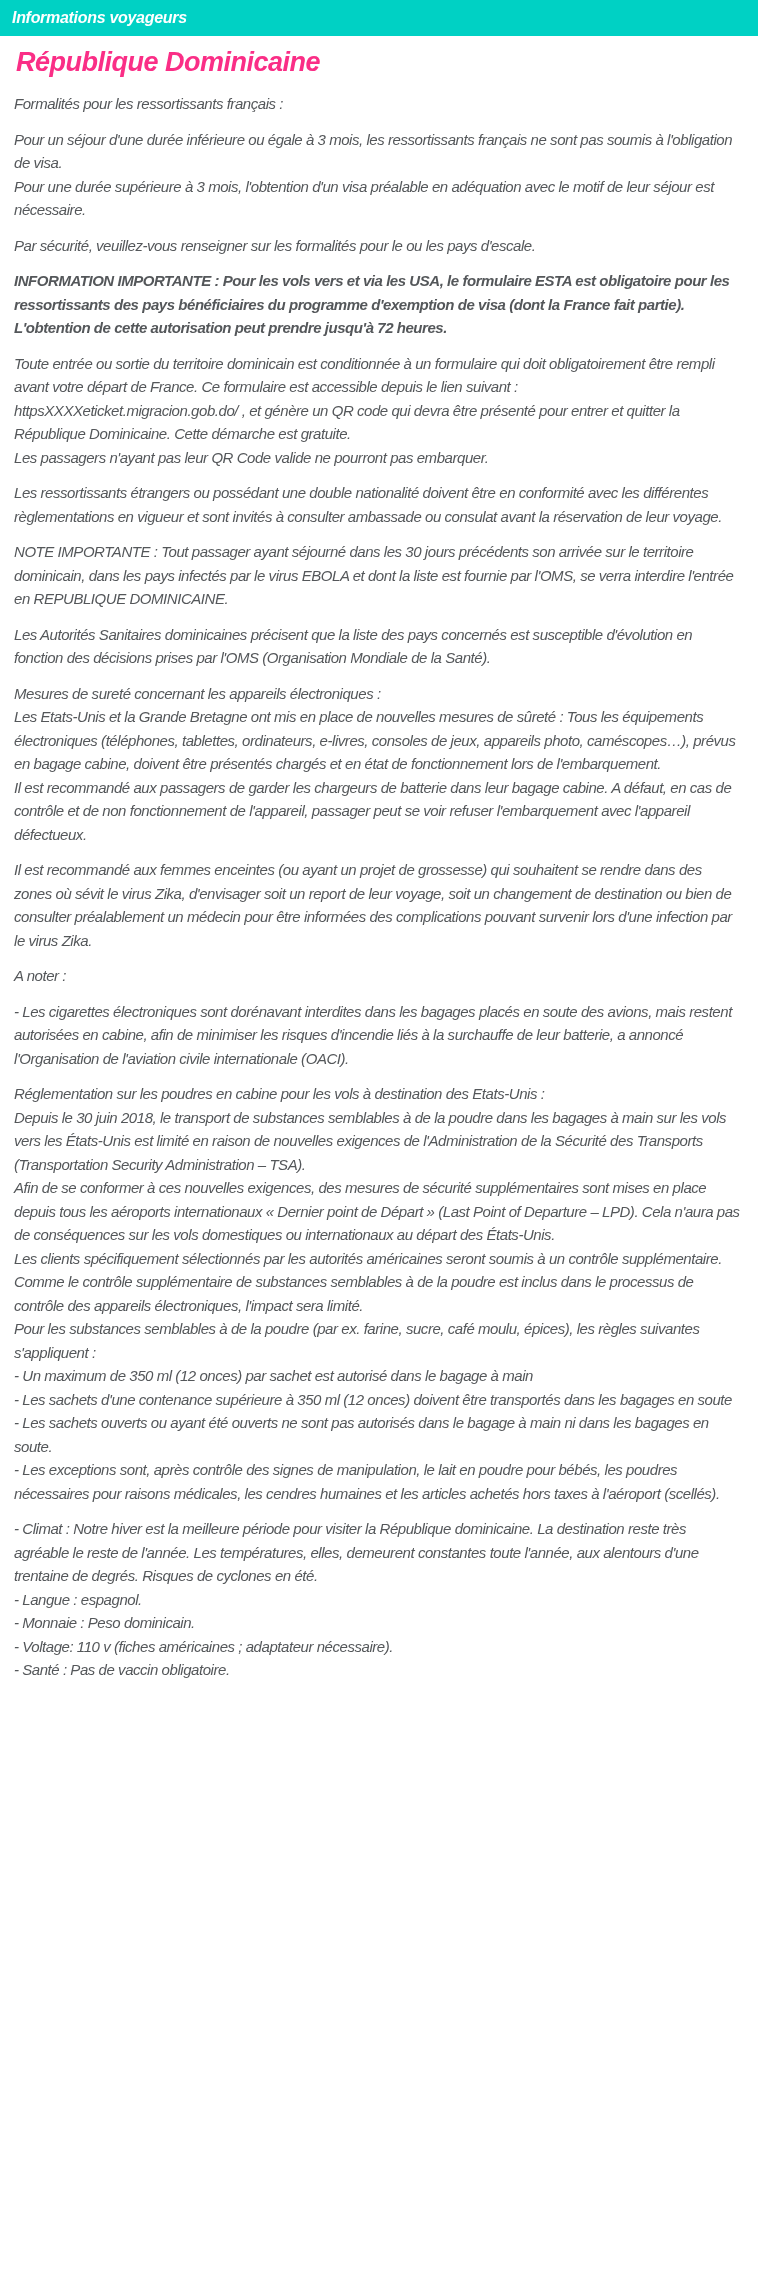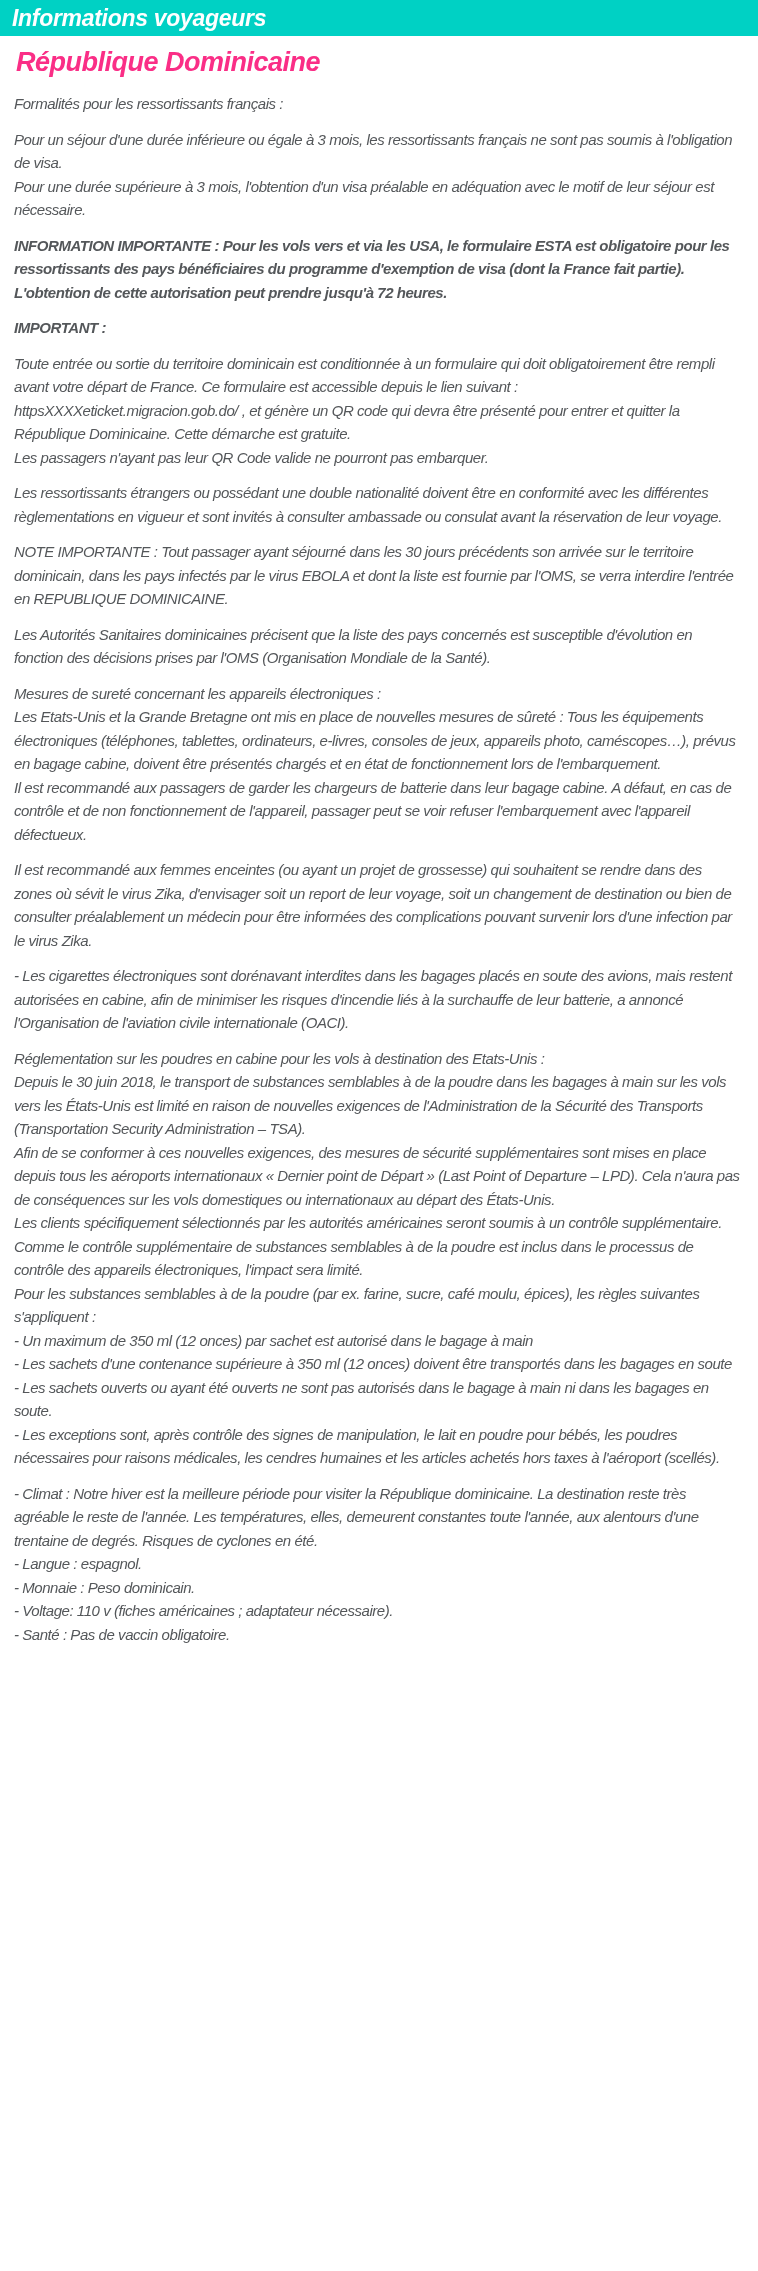--- a/index.html
+++ b/index.html
@@ -14,21 +14,21 @@
     font-style:italic;
   }
   .topbar{
     background:var(--teal);
     height:36px;
     display:flex;align-items:center;
     padding-left:12px;
     box-sizing:border-box;
   }
   .topbar-title{
-    color:#ffffff;font-weight:700;font-size:23px;letter-spacing:-0.3px;
+    color:#ffffff;font-weight:700;font-size:16px;letter-spacing:-0.3px;
   }
   .content{
     padding:0 4px 0 2px;
     color:var(--body-text);
     font-size:15px;line-height:23.5px;letter-spacing:-0.45px;
   }
   h1.country,h2.pink-heading{
     color:var(--pink);font-weight:700;font-size:27px;line-height:32px;
     letter-spacing:-0.5px;margin:14px;
   }
@@ -51,31 +51,32 @@
 <header class="topbar">
   <div class="topbar-title">Informations voyageurs</div>
 </header>
 
 <main class="content">
   <h1 class="country">République Dominicaine</h1>
 
   <p class="mt17">Formalités pour les ressortissants français :</p>
   <p class="mt23">Pour un séjour d'une durée inférieure ou égale à 3 mois, les ressortissants français ne sont pas soumis à l'obligation de visa.
 Pour une durée supérieure à 3 mois, l'obtention d'un visa préalable en adéquation avec le motif de leur séjour est nécessaire.</p>
+  <p class="mt23">Par sécurité, veuillez-vous renseigner sur les formalités pour le ou les pays d'escale.</p>
   <p class="mt47 bold">INFORMATION IMPORTANTE : Pour les vols vers et via les USA, le formulaire ESTA est obligatoire pour les ressortissants des pays bénéficiaires du programme d'exemption de visa (dont la France fait partie). L'obtention de cette autorisation peut prendre jusqu'à 72 heures.</p>
-  <p class="mt36 bold">IMPORTANT :</p>
   <p class="mt0">Toute entrée ou sortie du territoire dominicain est conditionnée à un formulaire qui doit obligatoirement être rempli avant votre départ de France. Ce formulaire est accessible depuis le lien suivant : httpsXXXXeticket.migracion.gob.do/ , et génère un QR code qui devra être présenté pour entrer et quitter la République Dominicaine. Cette démarche est gratuite.
 Les passagers n'ayant pas leur QR Code valide ne pourront pas embarquer.</p>
   <p class="mt47">Les ressortissants étrangers ou possédant une double nationalité doivent être en conformité avec les différentes règlementations en vigueur et sont invités à consulter ambassade ou consulat avant la réservation de leur voyage.</p>
   <p class="mt56">NOTE IMPORTANTE : Tout passager ayant séjourné dans les 30 jours précédents son arrivée sur le territoire dominicain, dans les pays infectés par le virus EBOLA et dont la liste est fournie par l'OMS, se verra interdire l'entrée en REPUBLIQUE DOMINICAINE.</p>
   <p class="mt23">Les Autorités Sanitaires dominicaines précisent que la liste des pays concernés est susceptible d'évolution en fonction des décisions prises par l'OMS (Organisation Mondiale de la Santé).</p>
   <p class="mt23">Mesures de sureté concernant les appareils électroniques :
 Les Etats-Unis et la Grande Bretagne ont mis en place de nouvelles mesures de sûreté : Tous les équipements électroniques (téléphones, tablettes, ordinateurs, e-livres, consoles de jeux, appareils photo, caméscopes…), prévus en bagage cabine, doivent être présentés chargés et en état de fonctionnement lors de l'embarquement.
 Il est recommandé aux passagers de garder les chargeurs de batterie dans leur bagage cabine. A défaut, en cas de contrôle et de non fonctionnement de l'appareil, passager peut se voir refuser l'embarquement avec l'appareil défectueux.</p>
   <p class="mt59">Il est recommandé aux femmes enceintes (ou ayant un projet de grossesse) qui souhaitent se rendre dans des zones où sévit le virus Zika, d'envisager soit un report de leur voyage, soit un changement de destination ou bien de consulter préalablement un médecin pour être informées des complications pouvant survenir lors d'une infection par le virus Zika.</p>
+  <p class="mt59">A noter :</p>
   <p class="mt47">- Les cigarettes électroniques sont dorénavant interdites dans les bagages placés en soute des avions, mais restent autorisées en cabine, afin de minimiser les risques d'incendie liés à la surchauffe de leur batterie, a annoncé l'Organisation de l'aviation civile internationale (OACI).</p>
   <p class="mt56">Réglementation sur les poudres en cabine pour les vols à destination des Etats-Unis :
 Depuis le 30 juin 2018, le transport de substances semblables à de la poudre dans les bagages à main sur les vols vers les États-Unis est limité en raison de nouvelles exigences de l'Administration de la Sécurité des Transports (Transportation Security Administration – TSA).
 Afin de se conformer à ces nouvelles exigences, des mesures de sécurité supplémentaires sont mises en place depuis tous les aéroports internationaux « Dernier point de Départ » (Last Point of Departure – LPD). Cela n'aura pas de conséquences sur les vols domestiques ou internationaux au départ des États-Unis.
 Les clients spécifiquement sélectionnés par les autorités américaines seront soumis à un contrôle supplémentaire.
 Comme le contrôle supplémentaire de substances semblables à de la poudre est inclus dans le processus de contrôle des appareils électroniques, l'impact sera limité.
 Pour les substances semblables à de la poudre (par ex. farine, sucre, café moulu, épices), les règles suivantes s'appliquent :
 - Un maximum de 350 ml (12 onces) par sachet est autorisé dans le bagage à main
 - Les sachets d'une contenance supérieure à 350 ml (12 onces) doivent être transportés dans les bagages en soute
 - Les sachets ouverts ou ayant été ouverts ne sont pas autorisés dans le bagage à main ni dans les bagages en soute.

